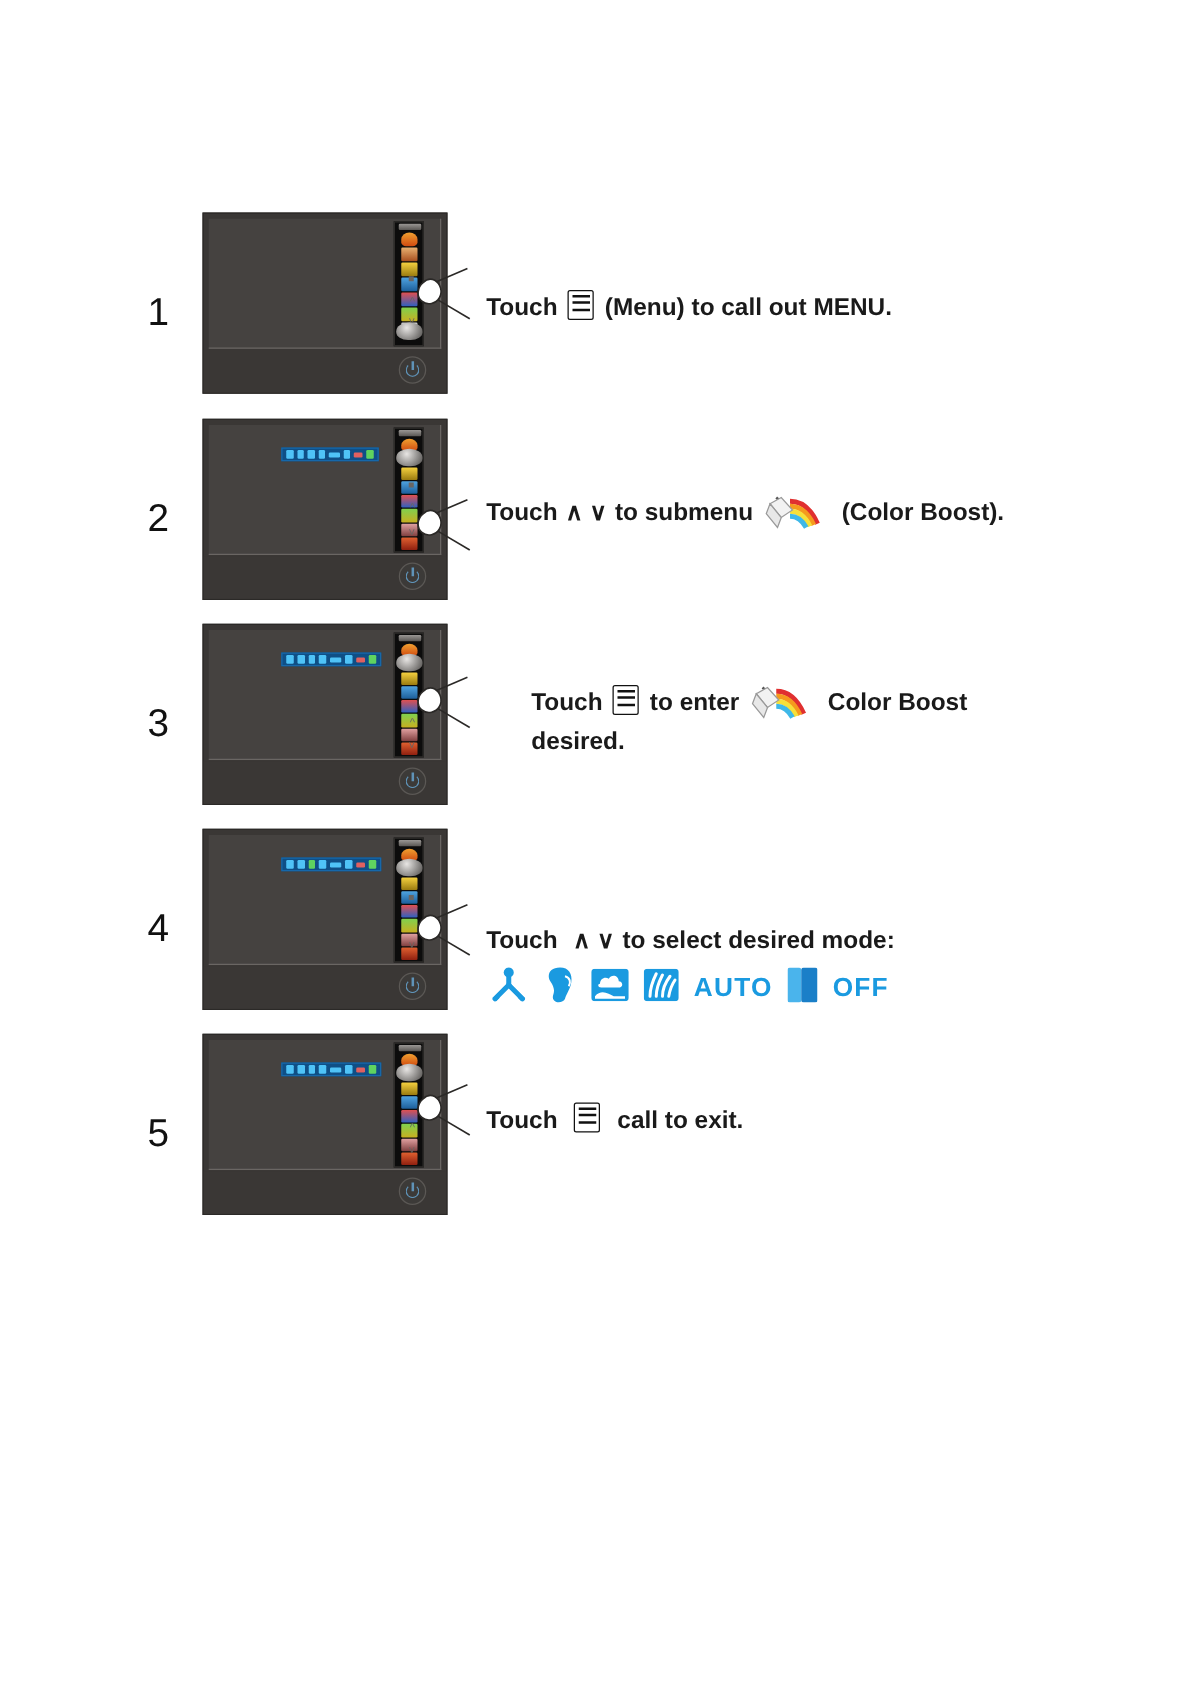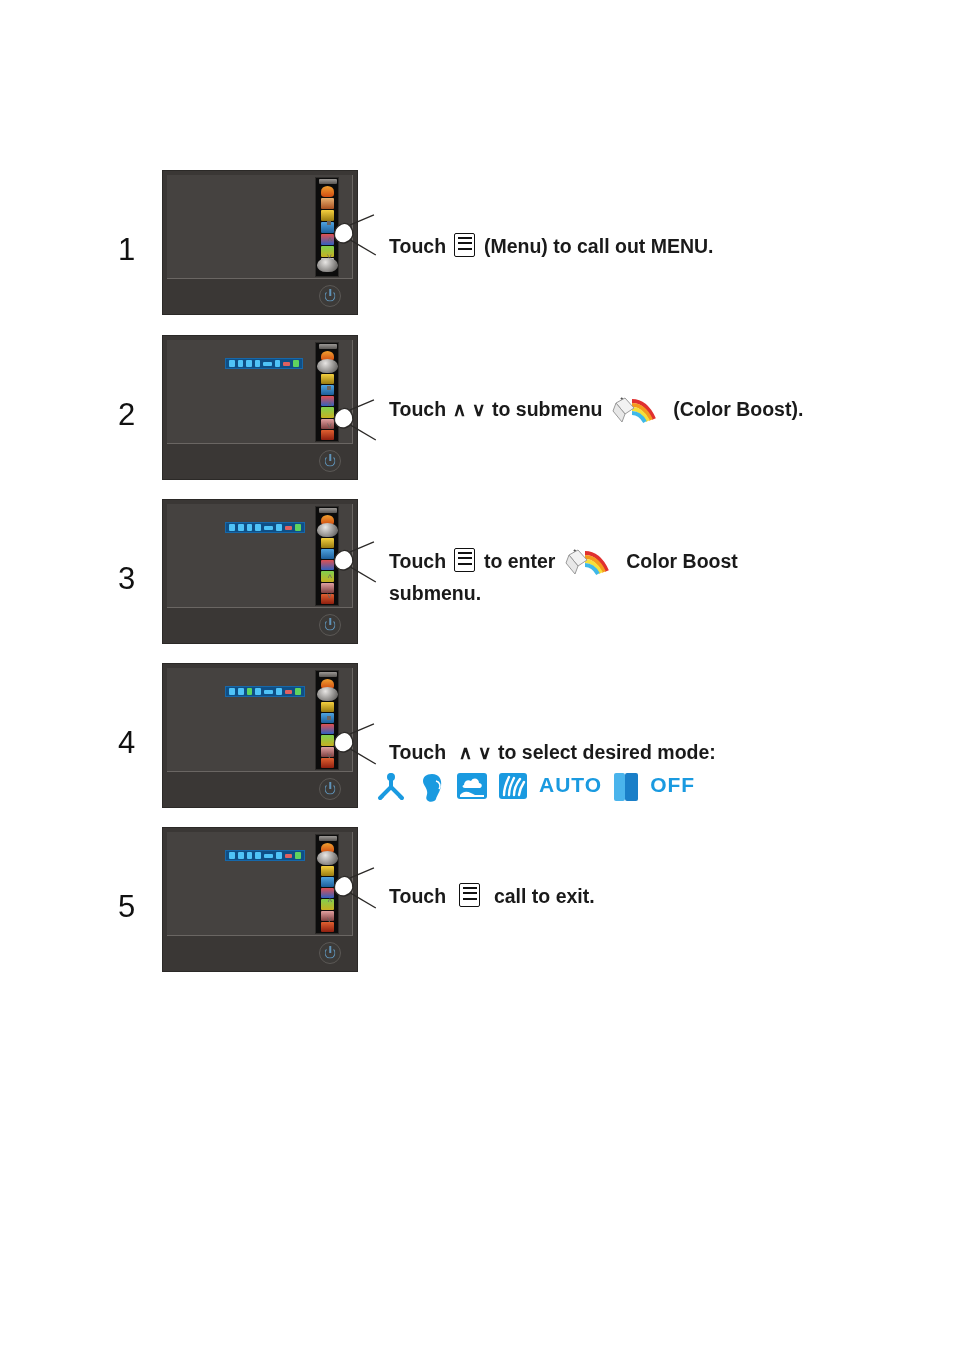--- a/index.html
+++ b/index.html
@@ -113,21 +113,21 @@
 
   
   .instr{
     position:absolute;left:389px;
     font-size:19.5px;line-height:29px;
     color:#1a1a1a;
     font-family:"Liberation Sans", sans-serif;
     white-space:nowrap;
     font-weight:bold;
   }
-  .instr .ln{display:block;}
+  .instr .ln{display:block;margin-left:36px;}
   .menu-glyph{
     display:inline-block;vertical-align:-4px;
     width:19px;height:22px;
     border:1.8px solid #111;border-radius:2px;
     position:relative;margin:0 3px;
     background:#fff;
   }
   .menu-glyph i{
     position:absolute;left:2.5px;right:2.5px;height:2.2px;background:#111;
   }
@@ -139,22 +139,22 @@
 
   
   .cb-icon{
     display:inline-block;position:relative;
     width:52px;height:30px;vertical-align:-9px;margin:0 4px;
   }
   .cb-icon svg{position:absolute;left:0;top:0;}
 
   
   .modes{
-    position:absolute;left:376px;
-    display:flex;gap:12px;
+    position:absolute;left:392px;
+    display:flex;align-items:center;gap:12px;
   }
   .mode-ic{position:relative;}
   .mode-word{
     color:#1a9ae0;font-weight:bold;font-size:21px;
     font-family:"Liberation Sans", sans-serif;letter-spacing:1px;
   }
 </style>
 </head>
 <body>
 
@@ -308,21 +308,21 @@
             <path d="M20 10 Q32 10 39 25" stroke="#f59a1e" stroke-width="4" fill="none"></path>
             <path d="M20 14 Q30 14 36 26" stroke="#f6e03a" stroke-width="4" fill="none"></path>
             <path d="M20 18 Q28 18 33 27" stroke="#3fb8e8" stroke-width="4" fill="none"></path>
             <path d="M9 3 L20 13" stroke="#555" stroke-width="2" fill="none"></path>
             <path d="M4 8 L13 3 L22 13 L13 19 Z" fill="#f2f2f2" stroke="#9a9a9a" stroke-width="1"></path>
             <path d="M4 8 L13 19 L10 27 L1 16 Z" fill="#e8e8e8" stroke="#9a9a9a" stroke-width="1"></path>
           </svg>
         </span>
         <span>Color Boost</span>
       </span>
-      <span class="ln" style="margin-top:2px;">submenu.</span>
+      <span class="ln" style="margin-top:2px;">desired.</span>
     </div>
   </div>
 
   <div class="step" style="top:663px;">
     <div class="step-num" style="top:62px;">4</div>
 
     <div class="monitor" style="top:0px;">
       <div class="mon-screen">
         <div class="osd-bar" style="left:58px;top:18px;width:80px;">
           <div class="osd-bar-ico"></div>

